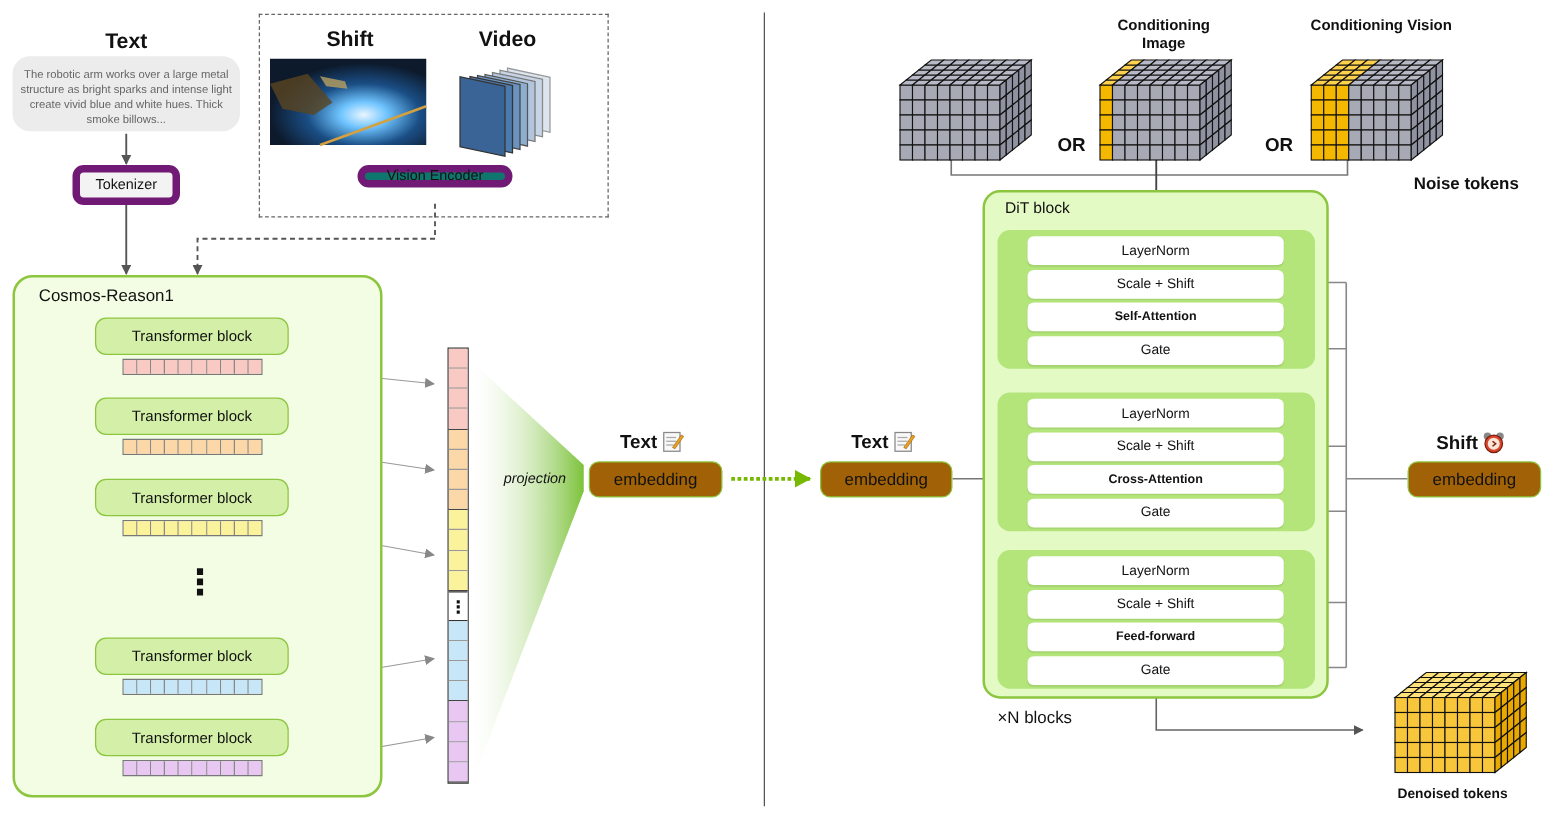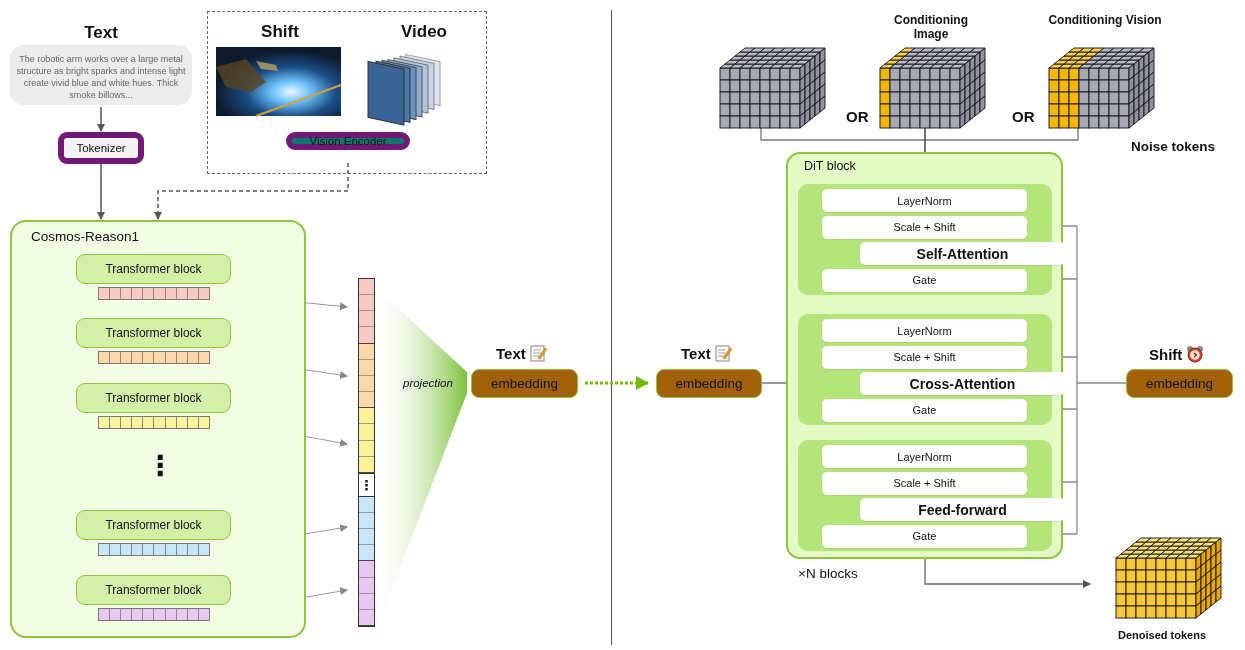--- a/index.html
+++ b/index.html
@@ -17,21 +17,21 @@
   .token-row { display: flex; height: 13px; border: 1px solid #777; box-sizing: border-box; }
   .token-row span { flex: 1; border-right: 1px solid #888; }
   .token-row span:last-child { border-right: none; }
   .emb-box { background: #a16207; border: 1.5px solid #8cc63f; border-radius: 8px; display: flex;
              align-items: center; justify-content: center; font-size: 13.5px; box-sizing: border-box; }
   .lbl-bold { font-weight: bold; font-size: 15px; display: flex; align-items: center; gap: 4px; }
   .dit-outer { background: #e4fac4; border: 2px solid #8cc63f; border-radius: 14px; box-sizing: border-box; }
   .dit-group { background: #b3e57a; border-radius: 10px; box-sizing: border-box; }
   .dit-row { background: #ffffff; border-radius: 5px; display: flex; align-items: center;
              justify-content: center; font-size: 11px; box-sizing: border-box; box-shadow: 0 1px 1px rgba(0,0,0,0.08); }
-  .dit-row.bold { font-weight: bold; font-size: 14px; margin-left: 38px; }
+  .dit-row.bold { font-weight: bold; font-size: 10px; }
   .small-label { font-size: 11.5px; font-style: italic; }
   .cube-label { font-weight: bold; font-size: 12px; text-align: center; }
   .or-label { font-weight: bold; font-size: 15px; }
   svg { overflow: visible; }
 </style>
 </head>
 <body>
 
 <div class="abs" style="left:611px; top:10px; width:1px; height:635px; background:#555;"></div>
 
@@ -93,21 +93,21 @@
 
   <polyline points="925,548 925,584 1090,584" fill="none" stroke="#666" stroke-width="1.3" marker-end="url(#arr)"></polyline>
 </svg>
 
 <div class="abs h-title" style="left:70px; top:23px; width:62px;">Text</div>
 <div class="abs prompt-bubble" style="left:10px; top:45px; width:182px; height:60px;">The robotic arm works over a large metal structure as bright sparks and intense light create vivid blue and white hues. Thick smoke billows...</div>
 <div class="abs gray-box" style="left:58px; top:132px; width:86px; height:32px; background:#f3f3f3;">Tokenizer</div>
 
 <div class="abs" style="left:207px; top:11px; width:280px; height:163px; border:1.5px dashed #666; box-sizing:border-box;"></div>
 <div class="abs h-title" style="left:245px; top:22px; width:70px;">Shift</div>
-<div class="abs h-title" style="left:393px; top:22px; width:62px;">Video</div>
+<div class="abs h-title" style="left:375px; top:22px; width:62px;">Video</div>
 
 <svg class="abs" width="125" height="69" style="left:216px; top:47px;">
   <defs>
     <radialGradient id="spark" cx="0.6" cy="0.65" r="0.6">
       <stop offset="0" stop-color="#eaf6ff"></stop>
       <stop offset="0.25" stop-color="#6fc4ff"></stop>
       <stop offset="0.6" stop-color="#1a4e85"></stop>
       <stop offset="1" stop-color="#0d1a2c"></stop>
     </radialGradient>
   </defs>

